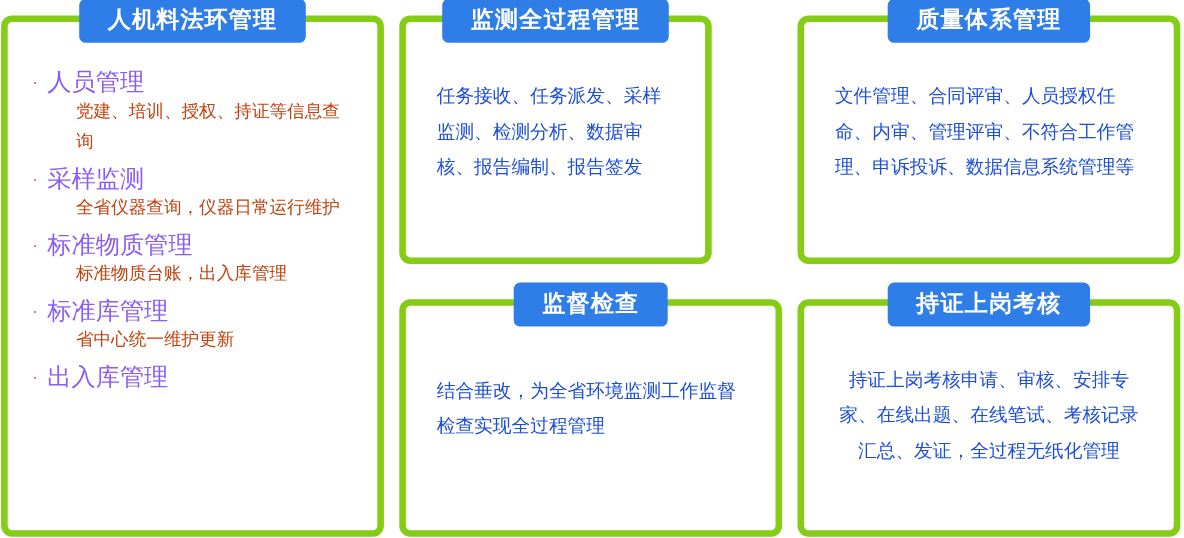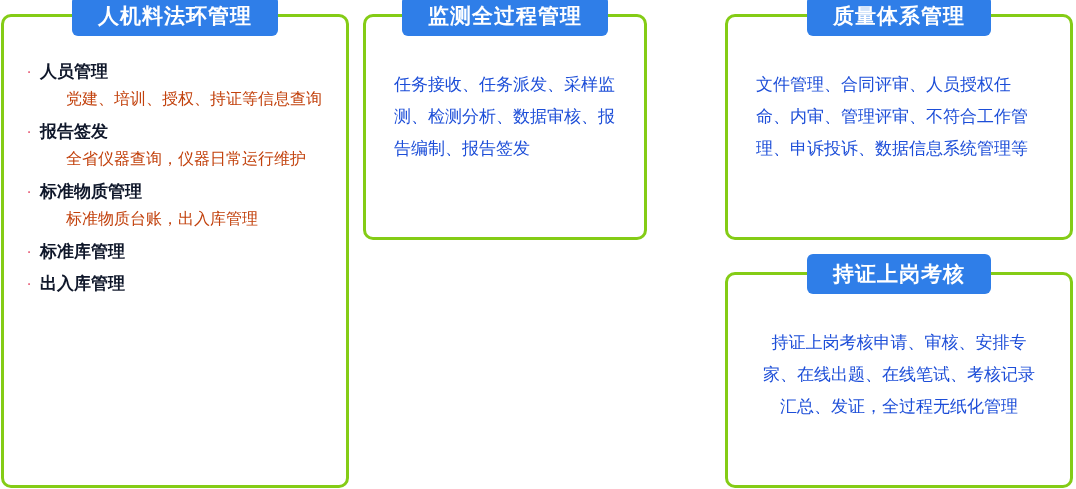--- a/index.html
+++ b/index.html
@@ -15,21 +15,21 @@
     overflow: hidden;
   }
   .board {
     position: relative;
     width: 1076px;
     height: 489px;
   }
   .panel {
     position: absolute;
     box-sizing: border-box;
-    border: 3px solid #84cc16;
+    border: 6px solid #84cc16;
     border-radius: 10px;
     background: #ffffff;
   }
   .panel-header {
     position: absolute;
     top: -1px;
     left: 50%;
     transform: translate(-50%, -50%);
     background: #2f7ee8;
     color: #ffffff;
@@ -62,23 +62,23 @@
   }
   .bullet-dot {
     color: #e8607a;
     font-size: 17px;
     line-height: 26px;
     width: 22px;
     flex: 0 0 22px;
     text-align: center;
   }
   .bullet-title {
-    color: #0f172a;
-    font-weight: bold;
-    font-size: 17px;
+    color: #8b5cf6;
+    font-weight: normal;
+    font-size: 22px;
     line-height: 26px;
   }
   .bullet-desc {
     color: #c2410c;
     font-size: 16px;
     line-height: 28px;
     padding-left: 48px;
     padding-right: 6px;
   }
 
@@ -132,55 +132,60 @@
       <li class="bullet-item">
         <div class="bullet-row">
           <span class="bullet-dot">·</span>
           <span class="bullet-title">人员管理</span>
         </div>
         <div class="bullet-desc">党建、培训、授权、持证等信息查询</div>
       </li>
       <li class="bullet-item">
         <div class="bullet-row">
           <span class="bullet-dot">·</span>
-          <span class="bullet-title">报告签发</span>
+          <span class="bullet-title">采样监测</span>
         </div>
         <div class="bullet-desc">全省仪器查询，仪器日常运行维护</div>
       </li>
       <li class="bullet-item">
         <div class="bullet-row">
           <span class="bullet-dot">·</span>
           <span class="bullet-title">标准物质管理</span>
         </div>
         <div class="bullet-desc">标准物质台账，出入库管理</div>
       </li>
       <li class="bullet-item">
         <div class="bullet-row">
           <span class="bullet-dot">·</span>
           <span class="bullet-title">标准库管理</span>
         </div>
+        <div class="bullet-desc">省中心统一维护更新</div>
       </li>
       <li class="bullet-item">
         <div class="bullet-row">
           <span class="bullet-dot">·</span>
           <span class="bullet-title">出入库管理</span>
         </div>
       </li>
     </ul>
   </div>
 
   <div class="panel" id="panel-monitor">
     <div class="panel-header">监测全过程管理</div>
     <div class="panel-body">任务接收、任务派发、采样监测、检测分析、数据审核、报告编制、报告签发</div>
   </div>
 
   <div class="panel" id="panel-quality">
     <div class="panel-header">质量体系管理</div>
     <div class="panel-body">文件管理、合同评审、人员授权任命、内审、管理评审、不符合工作管理、申诉投诉、数据信息系统管理等</div>
   </div>
 
+  <div class="panel" id="panel-supervise">
+    <div class="panel-header">监督检查</div>
+    <div class="panel-body centered">结合垂改，为全省环境监测工作监督检查实现全过程管理</div>
+  </div>
 
   <div class="panel" id="panel-cert">
     <div class="panel-header">持证上岗考核</div>
     <div class="panel-body">持证上岗考核申请、审核、安排专家、在线出题、在线笔试、考核记录汇总、发证，全过程无纸化管理</div>
   </div>
 
 </div>
 
 </body></html>

